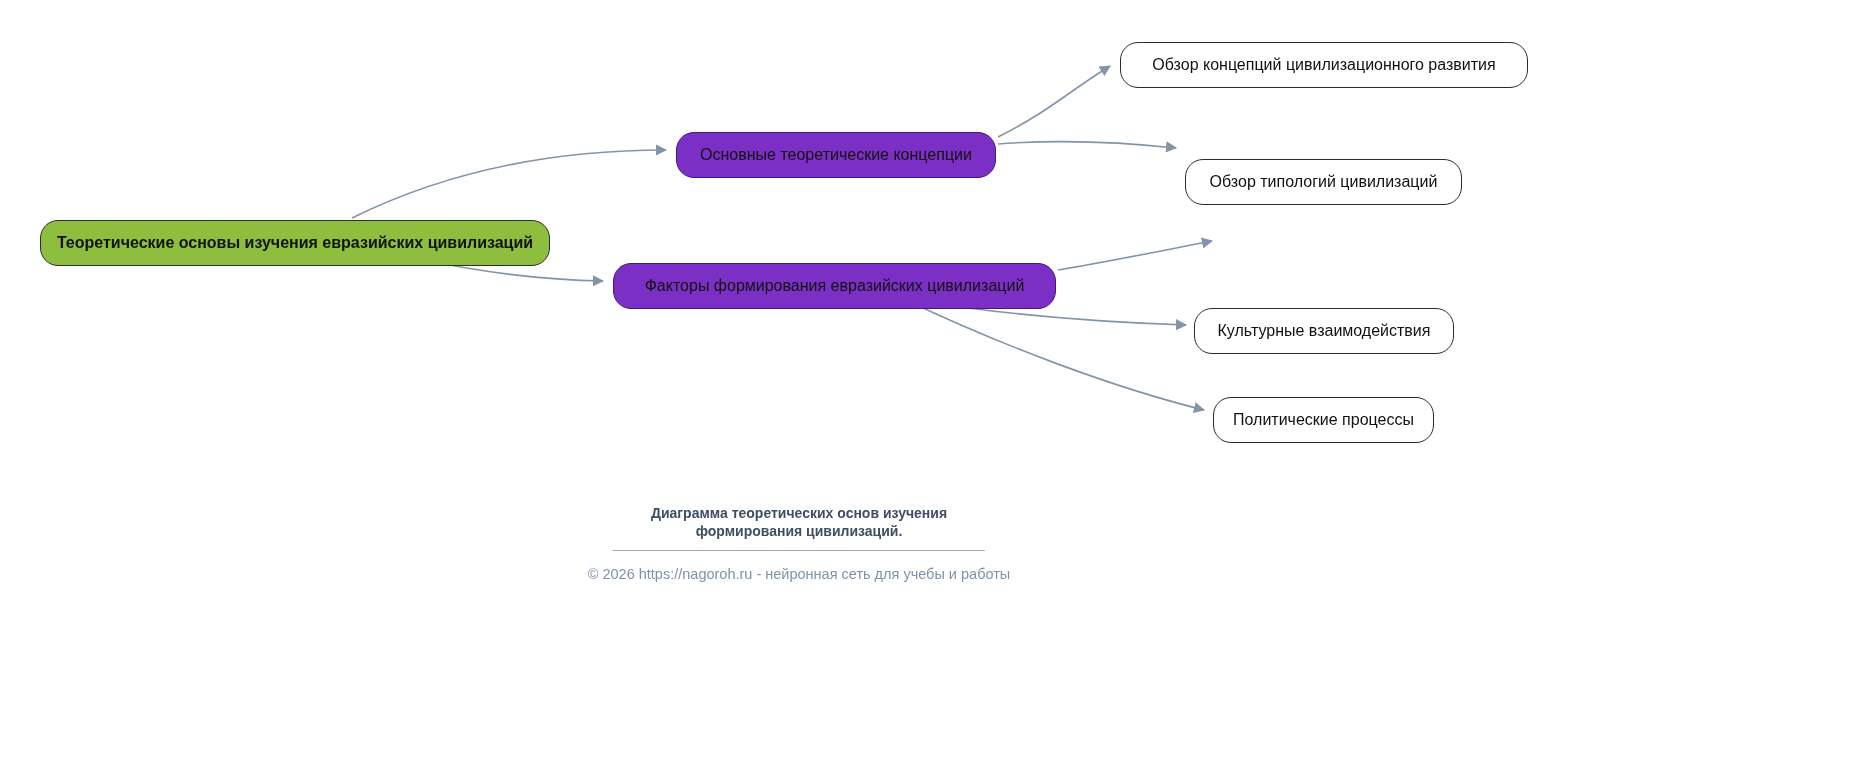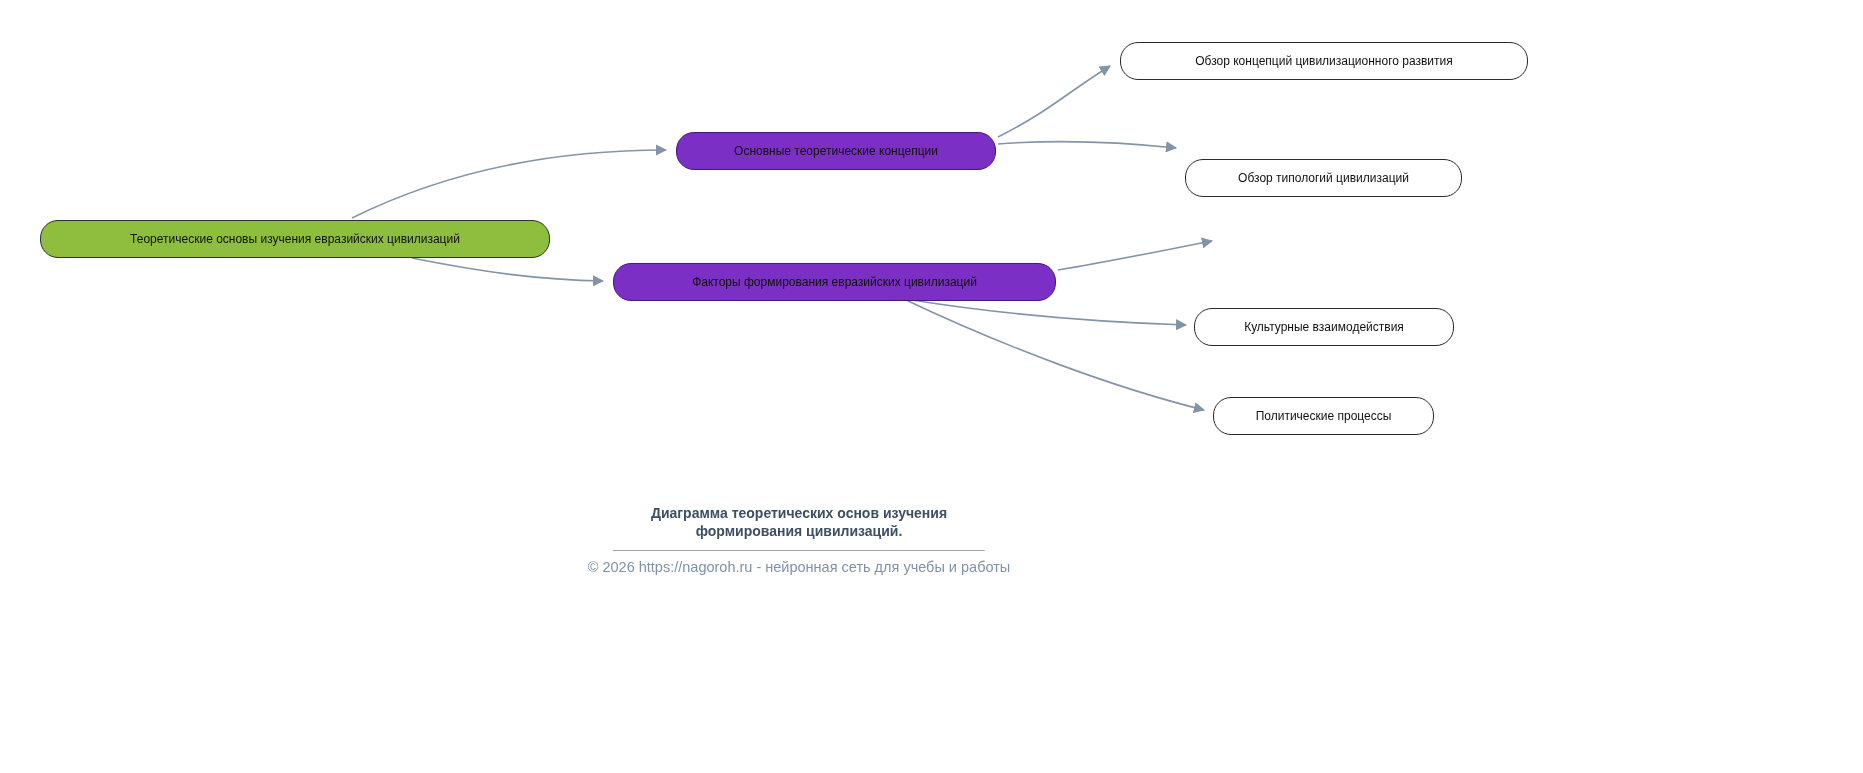--- a/index.html
+++ b/index.html
@@ -12,41 +12,41 @@
   html,body{margin:0;padding:0;background:#ffffff;}
   .stage{
     position:relative; width:1863px; height:773px; overflow:hidden;
     font-family:"Liberation Sans","DejaVu Sans",sans-serif;
     background:#ffffff;
   }
   .edges{position:absolute; left:0; top:0; width:1863px; height:773px;}
   .edge{stroke:var(--edge); stroke-width:1.6; fill:none;}
   .arrowhead{fill:var(--edge);}
   .node{
-    position:absolute; box-sizing:border-box; height:38px;
+    position:absolute; box-sizing:border-box; height:46px;
     display:flex; align-items:center; justify-content:center;
-    white-space:nowrap; font-size:12px; color:var(--node-text);
+    white-space:nowrap; font-size:16px; color:var(--node-text);
     border-radius:18px; padding:0 14px;
   }
-  .node-root{background:var(--root-fill); border:1.6px solid var(--root-border);}
+  .node-root{background:var(--root-fill); border:1.6px solid var(--root-border);font-weight:bold;}
   .node-branch{background:var(--branch-fill); border:1.6px solid var(--branch-border);}
   .node-leaf{background:var(--leaf-fill); border:1.6px solid var(--leaf-border);}
   .caption-block{
     position:absolute; left:799px; top:505px; transform:translateX(-50%);
     text-align:center; white-space:nowrap;
   }
   .caption-title{
     font-size:14px; font-weight:bold; color:var(--caption-text); line-height:1.28;
   }
   .caption-title span{display:block;}
   .caption-divider{
     width:372px; height:0; border-top:1px solid #9aa7b5; margin:9px auto 0 auto;
   }
   .footer-text{
-    margin-top:8px; font-size:14.5px; color:var(--footer-text);text-align:right;
+    margin-top:15px; font-size:14.5px; color:var(--footer-text);text-align:right;
   }
 </style>
 </head>
 <body>
 
 <div class="stage">
 
   <svg class="edges" viewBox="0 0 1863 773" xmlns="http://www.w3.org/2000/svg">
     <defs>
       <marker id="arrow" viewBox="0 0 10 10" refX="9" refY="5" markerWidth="7" markerHeight="7" orient="auto">

